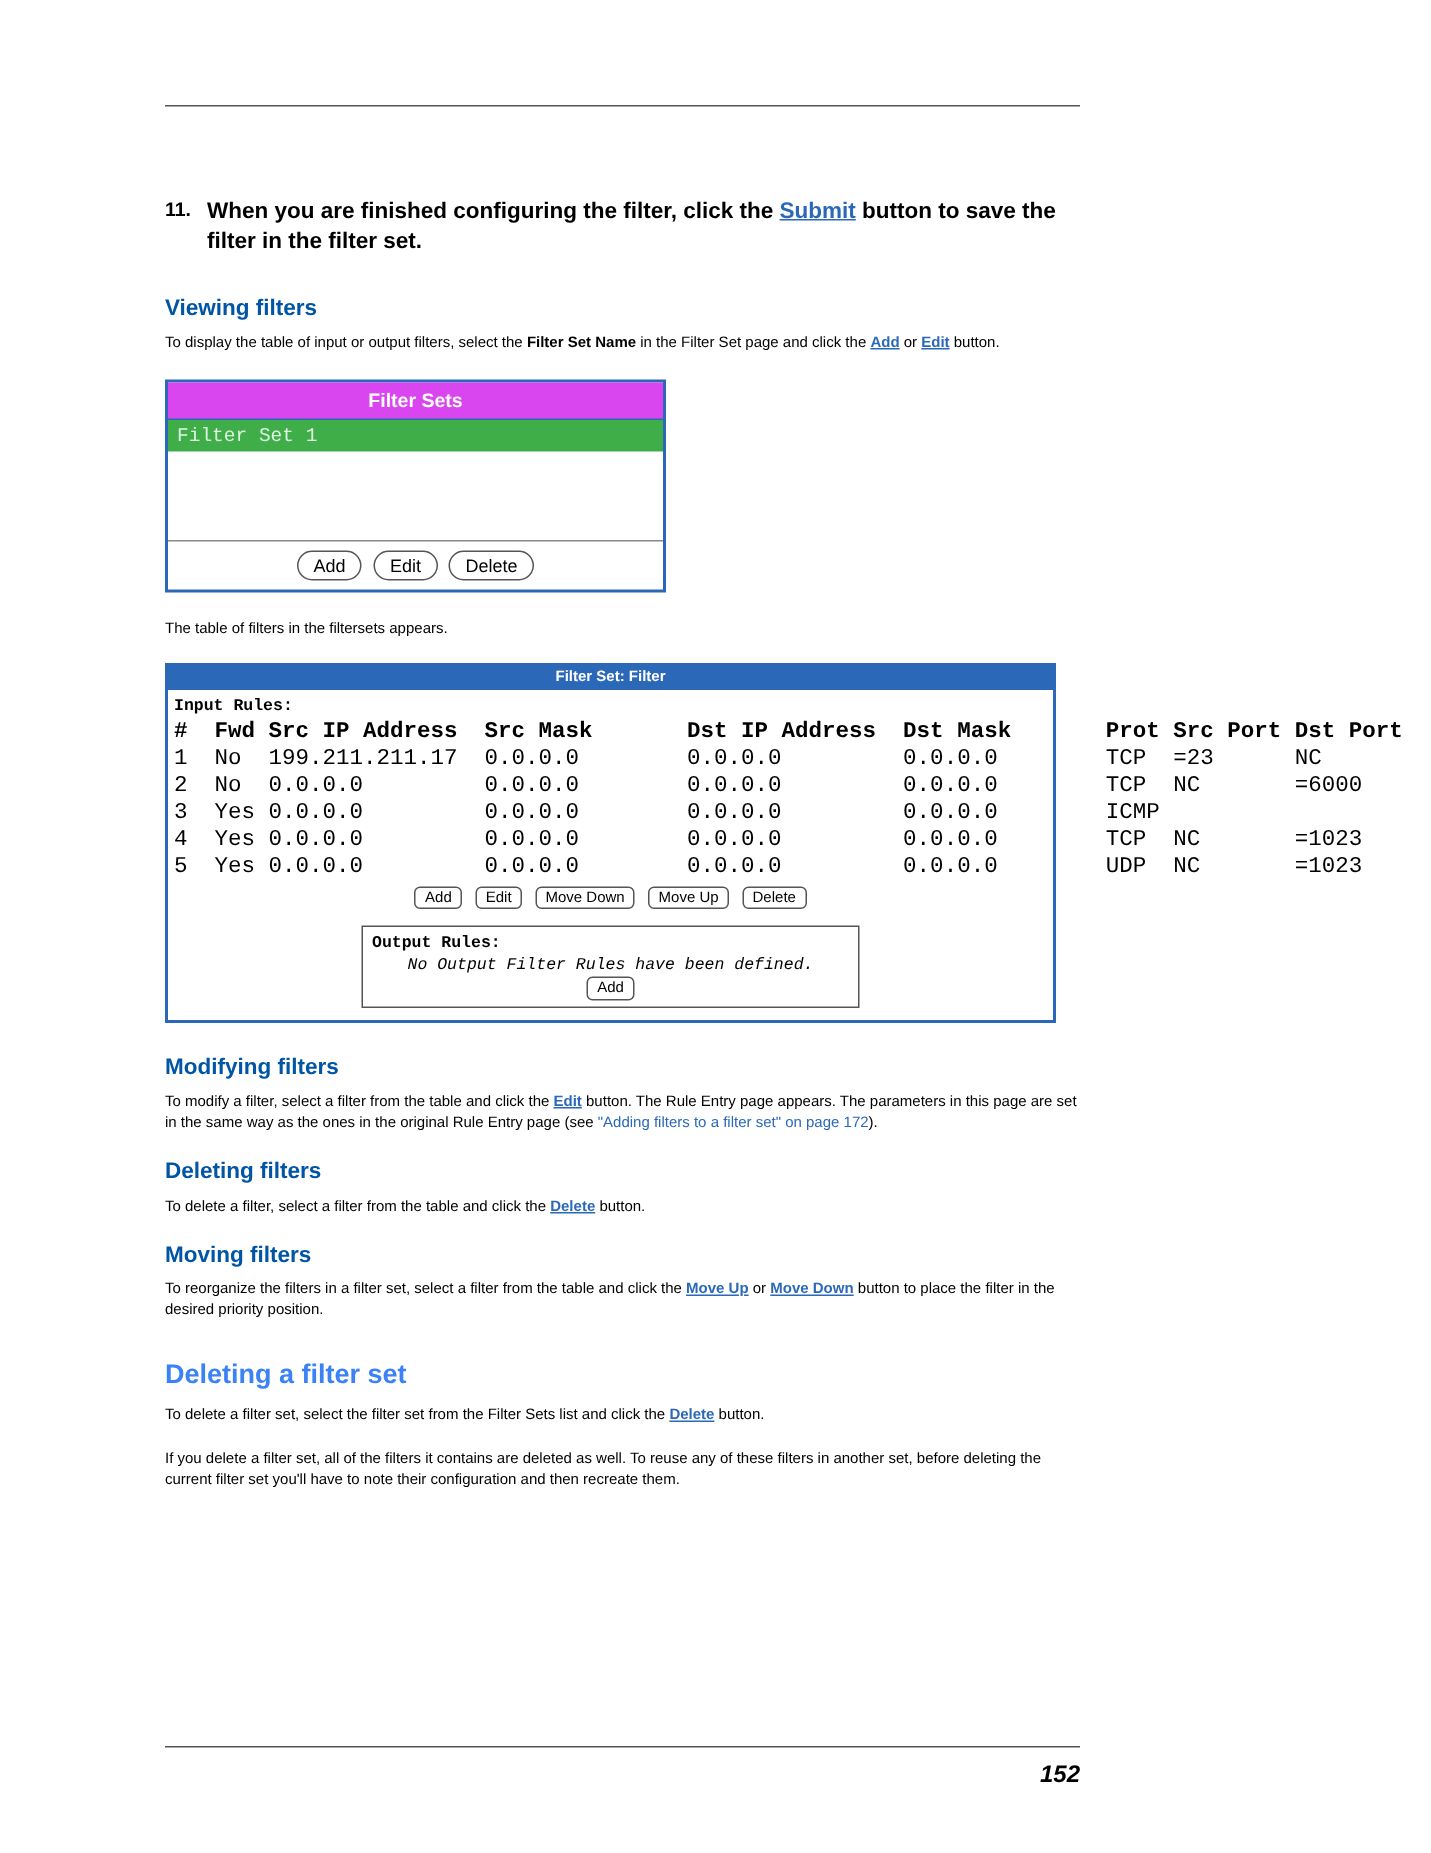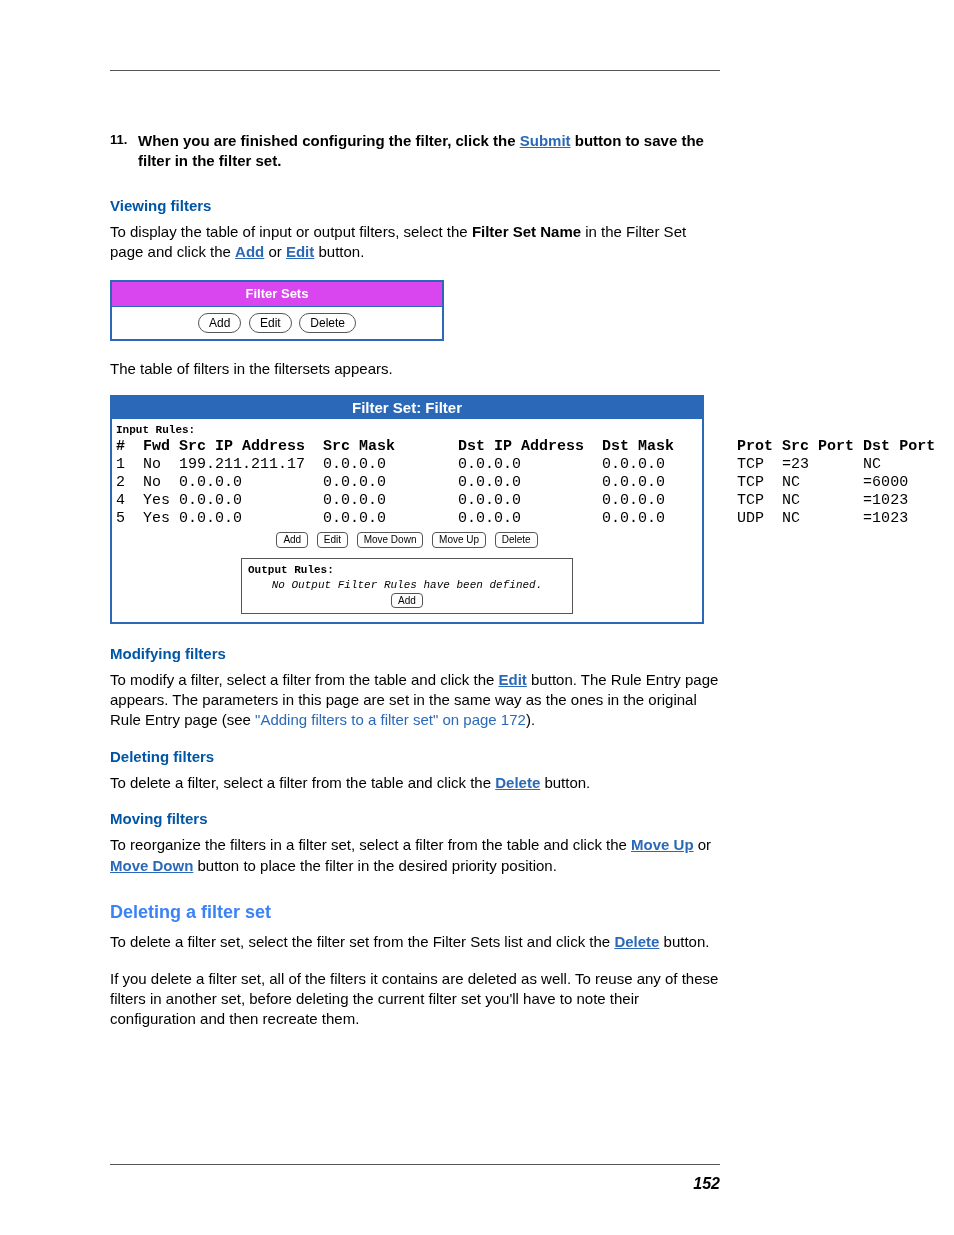--- a/index.html
+++ b/index.html
@@ -51,21 +51,21 @@
     font-weight: bold;
     font-size: 15px;
   }
   .sub-head {
     color: #0055a5;
     font-weight: bold;
     font-size: 15px;
     margin-top: 16px;
     margin-bottom: 6px;
   }
-  .para { margin: 4px 0 16px 0; font-size: 15px; }
+  .para { margin: 4px 0 16px 0; font-size: 10px; }
   .link {
     color: #2b69b8;
     font-weight: bold;
     text-decoration: underline;
   }
   .xref {
     color: #2b69b8;
   }
   .section-head {
     color: #3b82f6;
@@ -126,21 +126,21 @@
     border: 2px solid #2b69b8;
     background: #fff;
     font-size: 11px;
   }
   .ff-title {
     background: #2b69b8;
     color: #fff;
     font-weight: bold;
     text-align: center;
     padding: 1px 0;
-    font-size: 15px;
+    font-size: 10px;
   }
   .ff-body {
     padding: 4px 4px 8px 4px;
     font-family: "Courier New", monospace;
   }
   .ff-strong { font-weight: bold; }
   .ff-table { white-space: pre; font-size: 15px; line-height: 1.2; }
   .ff-center { text-align: center; margin-top: 4px;}
   .btn-xs {
     display: inline-block;
@@ -175,36 +175,40 @@
     </div>
   </div>
 
   <div class="sub-head">Viewing filters</div>
   <div class="para">
     <span>To display the table of input or output filters, select the </span><span class="bold">Filter Set Name</span><span> in the Filter Set page and click the </span><span class="link">Add</span><span> or </span><span class="link">Edit</span><span> button.</span>
   </div>
 
   <div class="fs-box">
     <div class="fs-title">Filter Sets</div>
+    <div class="fs-list">
+      <div class="fs-row-sel">Filter Set 1</div>
+    </div>
     <div class="fs-btnrow">
       <span class="btn-sm">Add</span>
       <span class="btn-sm">Edit</span>
       <span class="btn-sm">Delete</span>
     </div>
   </div>
 
   <div class="para">The table of filters in the filtersets appears.</div>
 
   <div class="ff-box">
     <div class="ff-title">Filter Set: Filter</div>
     <div class="ff-body">
       <div class="ff-strong">Input Rules:</div>
       <div class="ff-table ff-strong">#  Fwd Src IP Address  Src Mask       Dst IP Address  Dst Mask       Prot Src Port Dst Port</div>
       <div class="ff-table">1  No  199.211.211.17  0.0.0.0        0.0.0.0         0.0.0.0        TCP  =23      NC</div>
       <div class="ff-table">2  No  0.0.0.0         0.0.0.0        0.0.0.0         0.0.0.0        TCP  NC       =6000</div>
+      <div class="ff-table">3  Yes 0.0.0.0         0.0.0.0        0.0.0.0         0.0.0.0        ICMP</div>
       <div class="ff-table">4  Yes 0.0.0.0         0.0.0.0        0.0.0.0         0.0.0.0        TCP  NC       =1023</div>
       <div class="ff-table">5  Yes 0.0.0.0         0.0.0.0        0.0.0.0         0.0.0.0        UDP  NC       =1023</div>
       <div class="ff-center">
         <span class="btn-xs">Add</span>
         <span class="btn-xs">Edit</span>
         <span class="btn-xs">Move Down</span>
         <span class="btn-xs">Move Up</span>
         <span class="btn-xs">Delete</span>
       </div>
       <div class="ff-out">

